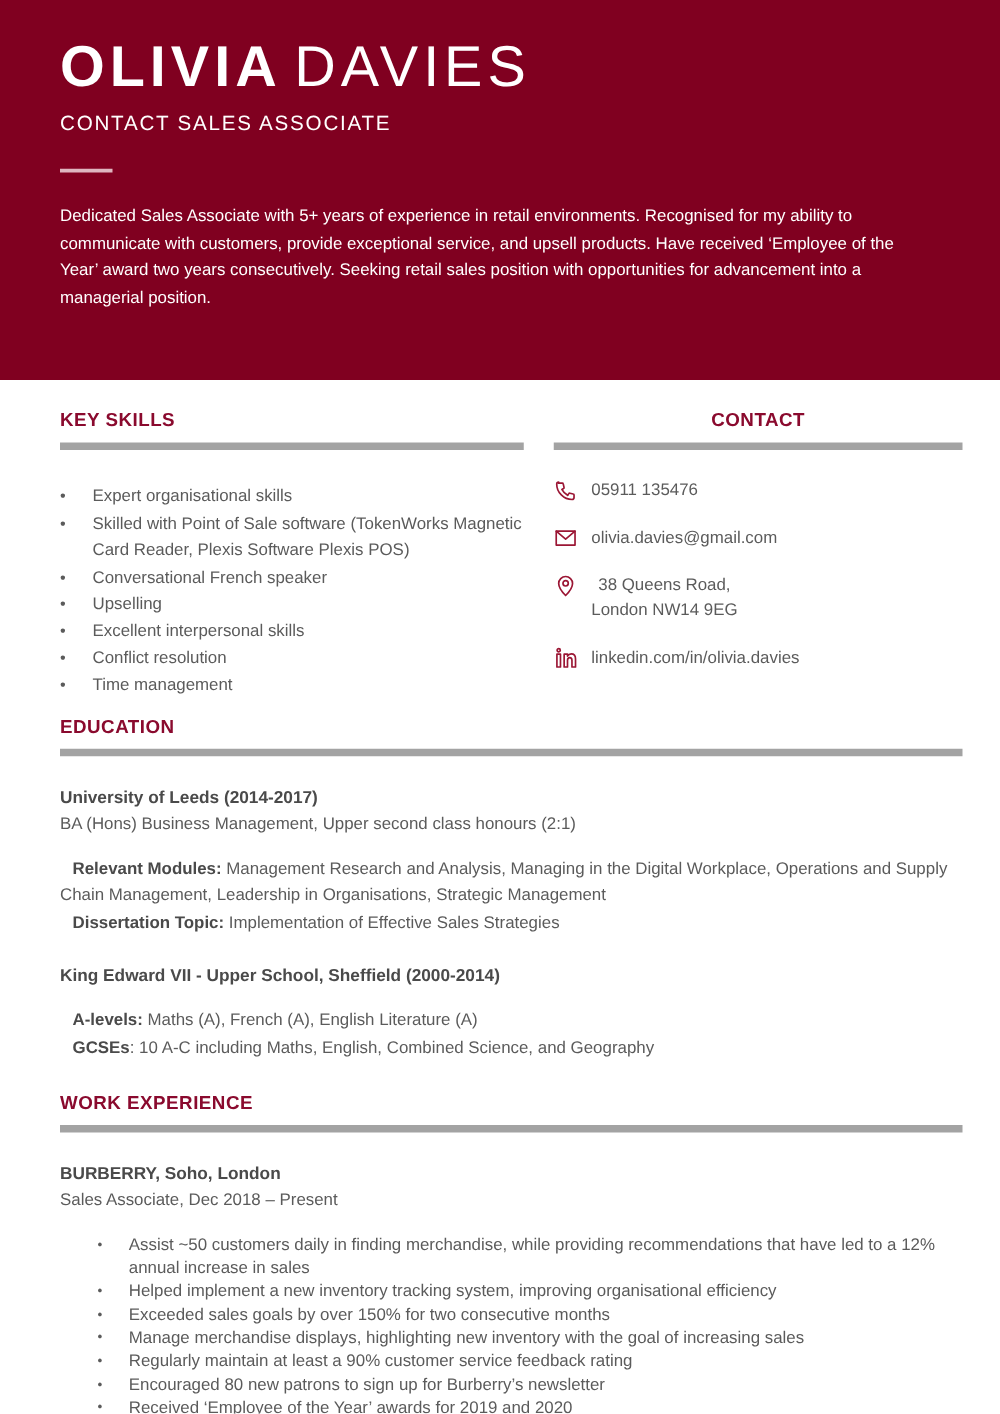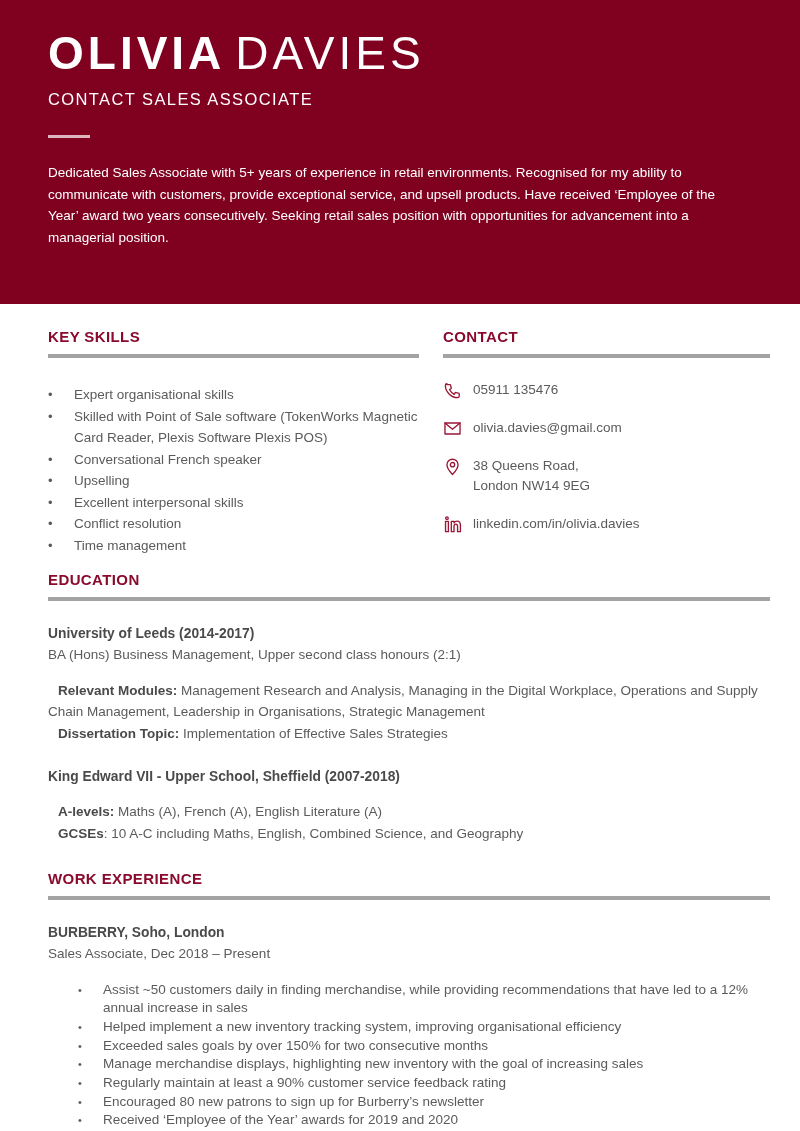--- a/index.html
+++ b/index.html
@@ -75,32 +75,32 @@
     max-width: 700px;
   }
 
   
   .sec-head {
     font-size: 15px;
     font-weight: bold;
     color: #8a0a2e;
     letter-spacing: 0.4px;
     padding-bottom: 9px;
-    border-bottom: 4px solid #a3a3a3;
+    border-bottom: 6px solid #a3a3a3;
   }
 
   
   .two-col {
     display: flex;
     padding: 24px 30px 0 48px;
     gap: 0;
   }
 
   .col-left { width: 395px; padding-right: 24px; }
-  .col-right { width: 327px; }
+  .col-right { width: 327px; text-align: center; }
 
   .skills-list {
     list-style: none;
     margin-top: 26px;
   }
 
   .skills-list li {
     display: flex;
     font-size: 13.5px;
     line-height: 21.5px;
@@ -296,21 +296,21 @@
     <div id="education-entries">
         <div class="entry">
           <div class="entry-title">University of Leeds (2014-2017)</div>
           <div class="entry-sub">BA (Hons) Business Management, Upper second class honours (2:1)</div>
           <div class="entry-block">
             <div class="entry-line"><b>Relevant Modules:</b><span> Management Research and Analysis, Managing in the Digital Workplace, Operations and Supply Chain Management, Leadership in Organisations, Strategic Management</span></div>
             <div class="entry-line"><b>Dissertation Topic:</b><span> Implementation of Effective Sales Strategies</span></div>
           </div>
         </div>
         <div class="entry">
-          <div class="entry-title">King Edward VII - Upper School, Sheffield (2007-2018)</div>
+          <div class="entry-title">King Edward VII - Upper School, Sheffield (2000-2014)</div>
           <div class="entry-block">
             <div class="entry-line"><b>A-levels:</b><span> Maths (A), French (A), English Literature (A)</span></div>
             <div class="entry-line"><b>GCSEs</b><span>: 10 A-C including Maths, English, Combined Science, and Geography</span></div>
           </div>
         </div>
       </div>
   </div>
 
   <div class="full-sec work-sec">
     <div class="sec-head">WORK EXPERIENCE</div>

